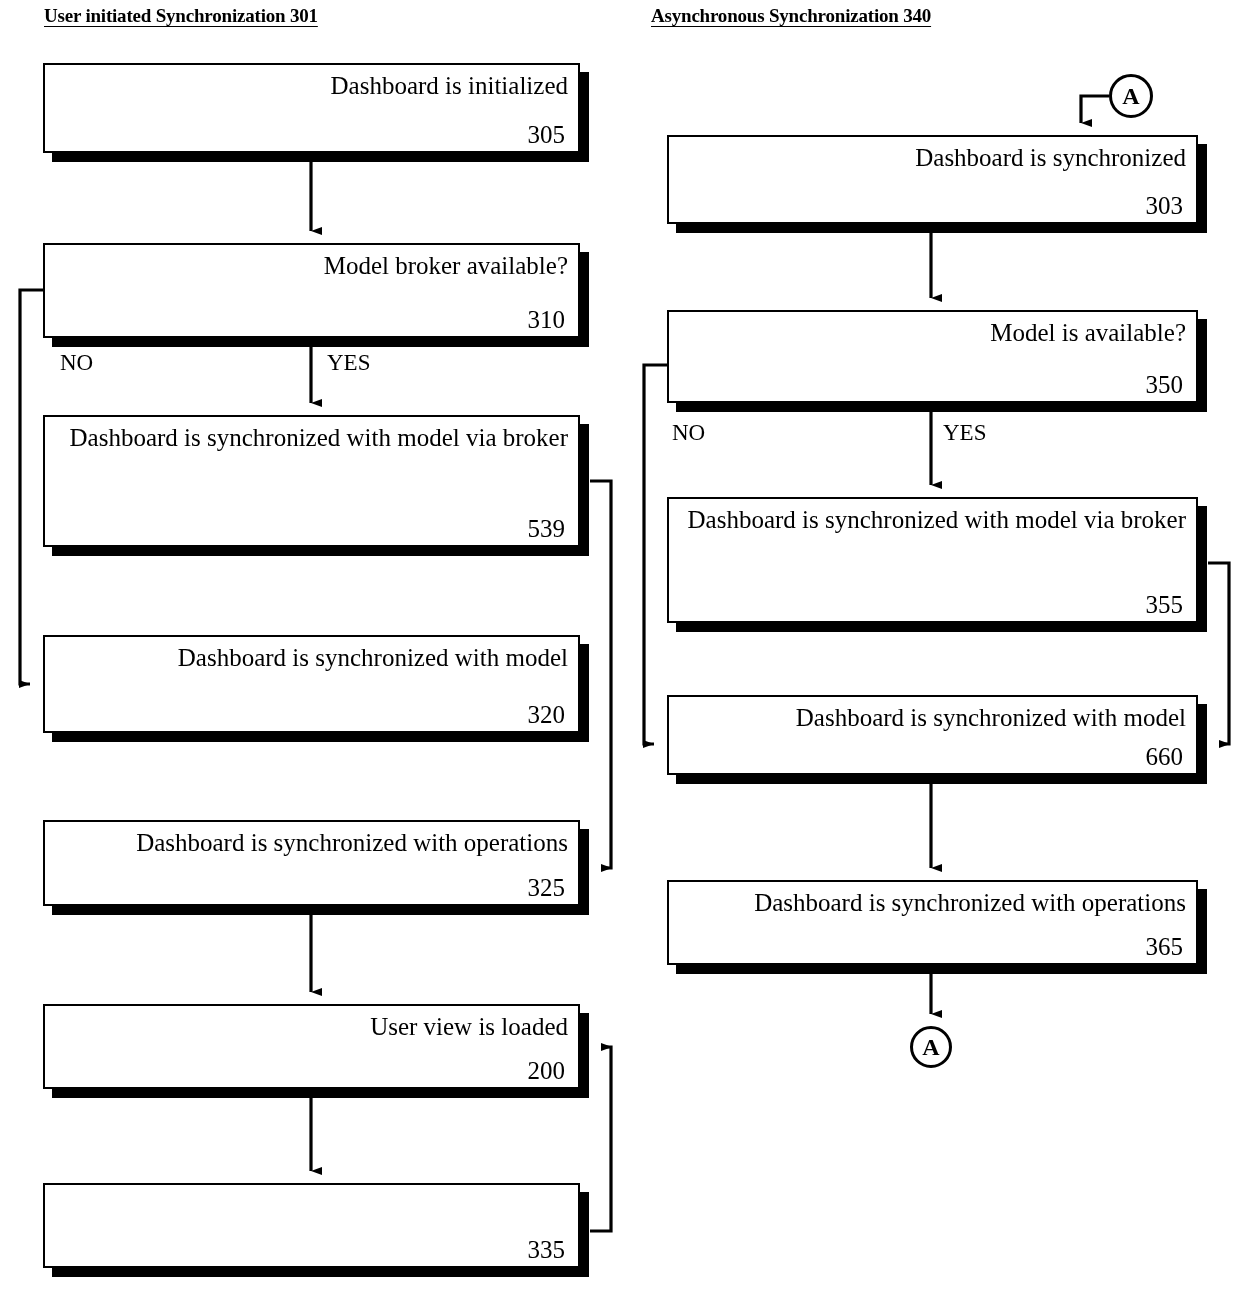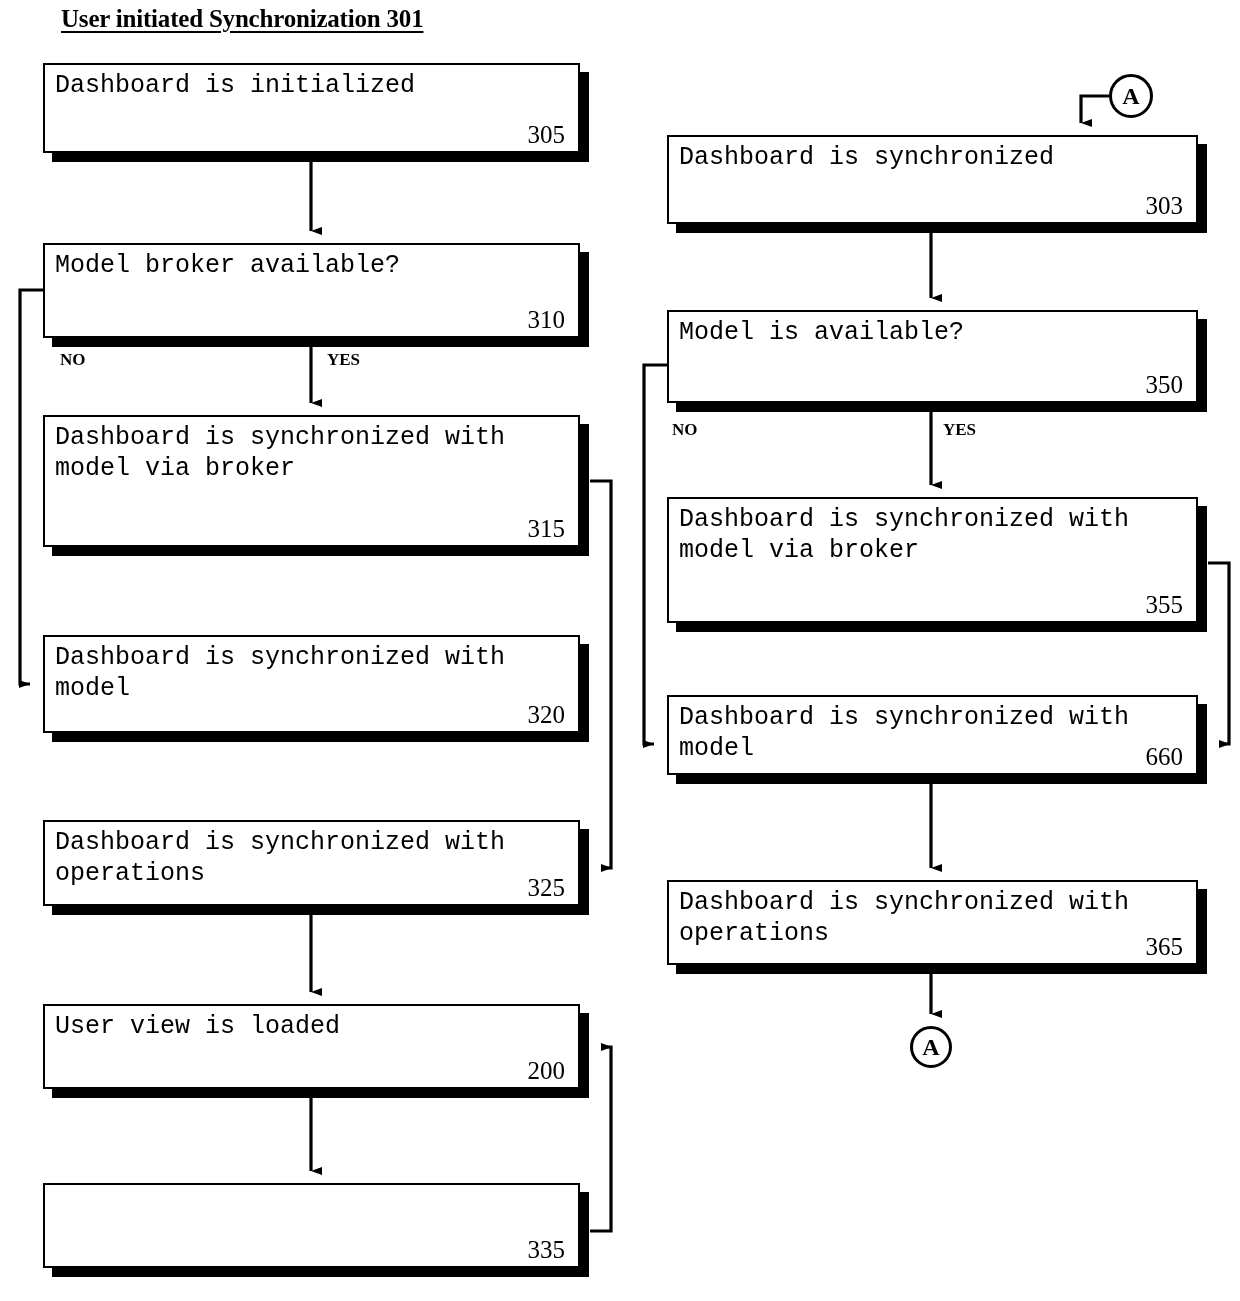--- a/index.html
+++ b/index.html
@@ -22,59 +22,57 @@
     left: 0;
     top: 0;
     width: 1240px;
     height: 1301px;
     pointer-events: none;
   }
   .col-title {
     position: absolute;
     font-family: "Liberation Serif", "DejaVu Serif", serif;
     font-weight: bold;
-    font-size: 25px;
+    font-size: 19px;
     letter-spacing: -0.2px;
     color: #000;
     text-decoration: underline;
     text-underline-offset: 4px;
     white-space: nowrap;
-    margin-left: 17px;
   }
   .pbox {
     position: absolute;
     box-sizing: border-box;
     background: #ffffff;
     border: 2.5px solid #000000;
     box-shadow: 9px 9px 0 0 #000000;
     z-index: 2;
   }
   .pbox .btext {
     position: absolute;
     left: 10px;
     right: 10px;
     top: 6px;
-    text-align: left;
+    text-align: right;
     font-size: 25px;
     line-height: 1.22;
     color: #000;
-    font-family: Liberation Mono, monospace;
   }
   .pbox .bnum {
     position: absolute;
     right: 13px;
     bottom: 3px;
     font-size: 25px;
     line-height: 1.1;
     color: #000000;
   }
   .branch-label {
     position: absolute;
-    font-weight: bold;
-    font-size: 17px;
+    font-weight: normal;
+    font-size: 23px;
     color: #000;
     white-space: nowrap;
     z-index: 3;
   }
   .conn {
     position: absolute;
     box-sizing: border-box;
     border: 3px solid #000;
     border-radius: 50%;
     background: #fff;
@@ -133,34 +131,35 @@
       <path d="M1208,563 L1229,563 L1229,744 L1219,744" marker-end="url(#ah-left)"></path>
 
       <path d="M931,784 L931,868" marker-end="url(#ah-down)"></path>
 
       <path d="M931,974 L931,1014" marker-end="url(#ah-down)"></path>
     </g>
   </svg>
 
   <div class="col-title" style="left:44px; top:5px;">User initiated Synchronization 301</div>
 
+  <div class="col-title" style="left:651px; top:5px;">Asynchronous Synchronization 340</div>
 
   <div class="pbox" style="left:43px; top:63px; width:537px; height:90px;">
     <div class="btext">Dashboard is initialized</div>
     <div class="bnum">305</div>
   </div>
 
   <div class="pbox" style="left:43px; top:243px; width:537px; height:95px;">
     <div class="btext">Model broker available?</div>
     <div class="bnum">310</div>
   </div>
 
   <div class="pbox" style="left:43px; top:415px; width:537px; height:132px;">
     <div class="btext">Dashboard is synchronized with model via broker</div>
-    <div class="bnum">315</div>
+    <div class="bnum">539</div>
   </div>
 
   <div class="pbox" style="left:43px; top:635px; width:537px; height:98px;">
     <div class="btext">Dashboard is synchronized with model</div>
     <div class="bnum">320</div>
   </div>
 
   <div class="pbox" style="left:43px; top:820px; width:537px; height:86px;">
     <div class="btext">Dashboard is synchronized with operations</div>
     <div class="bnum">325</div>

